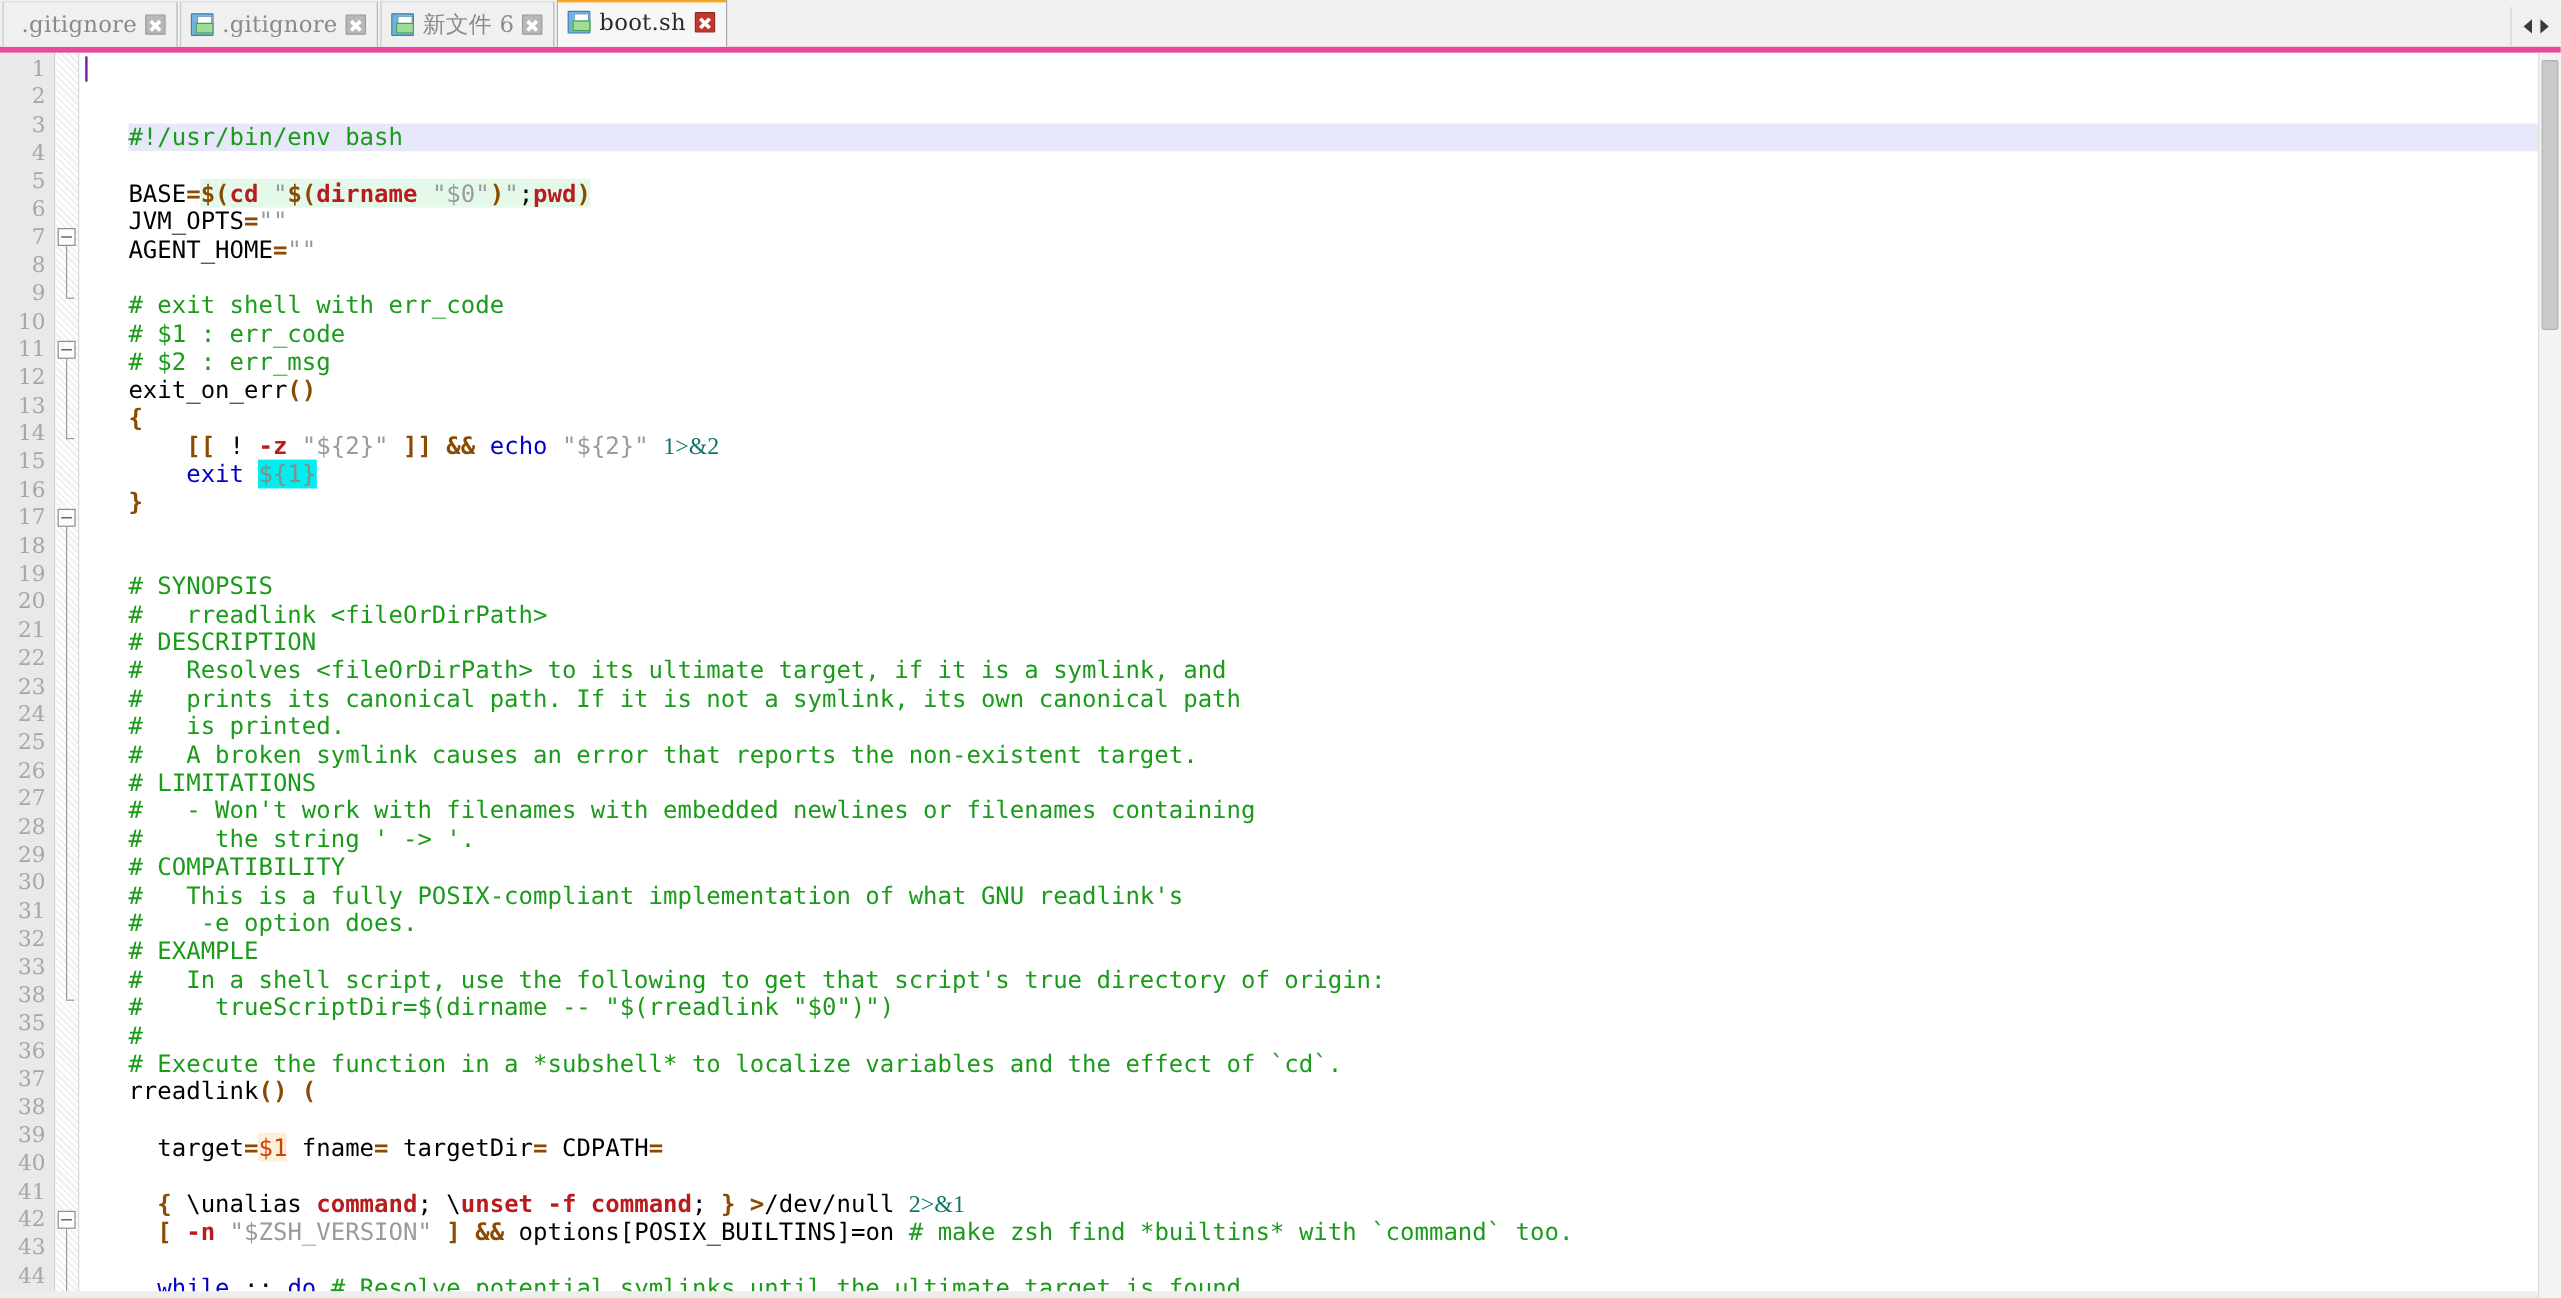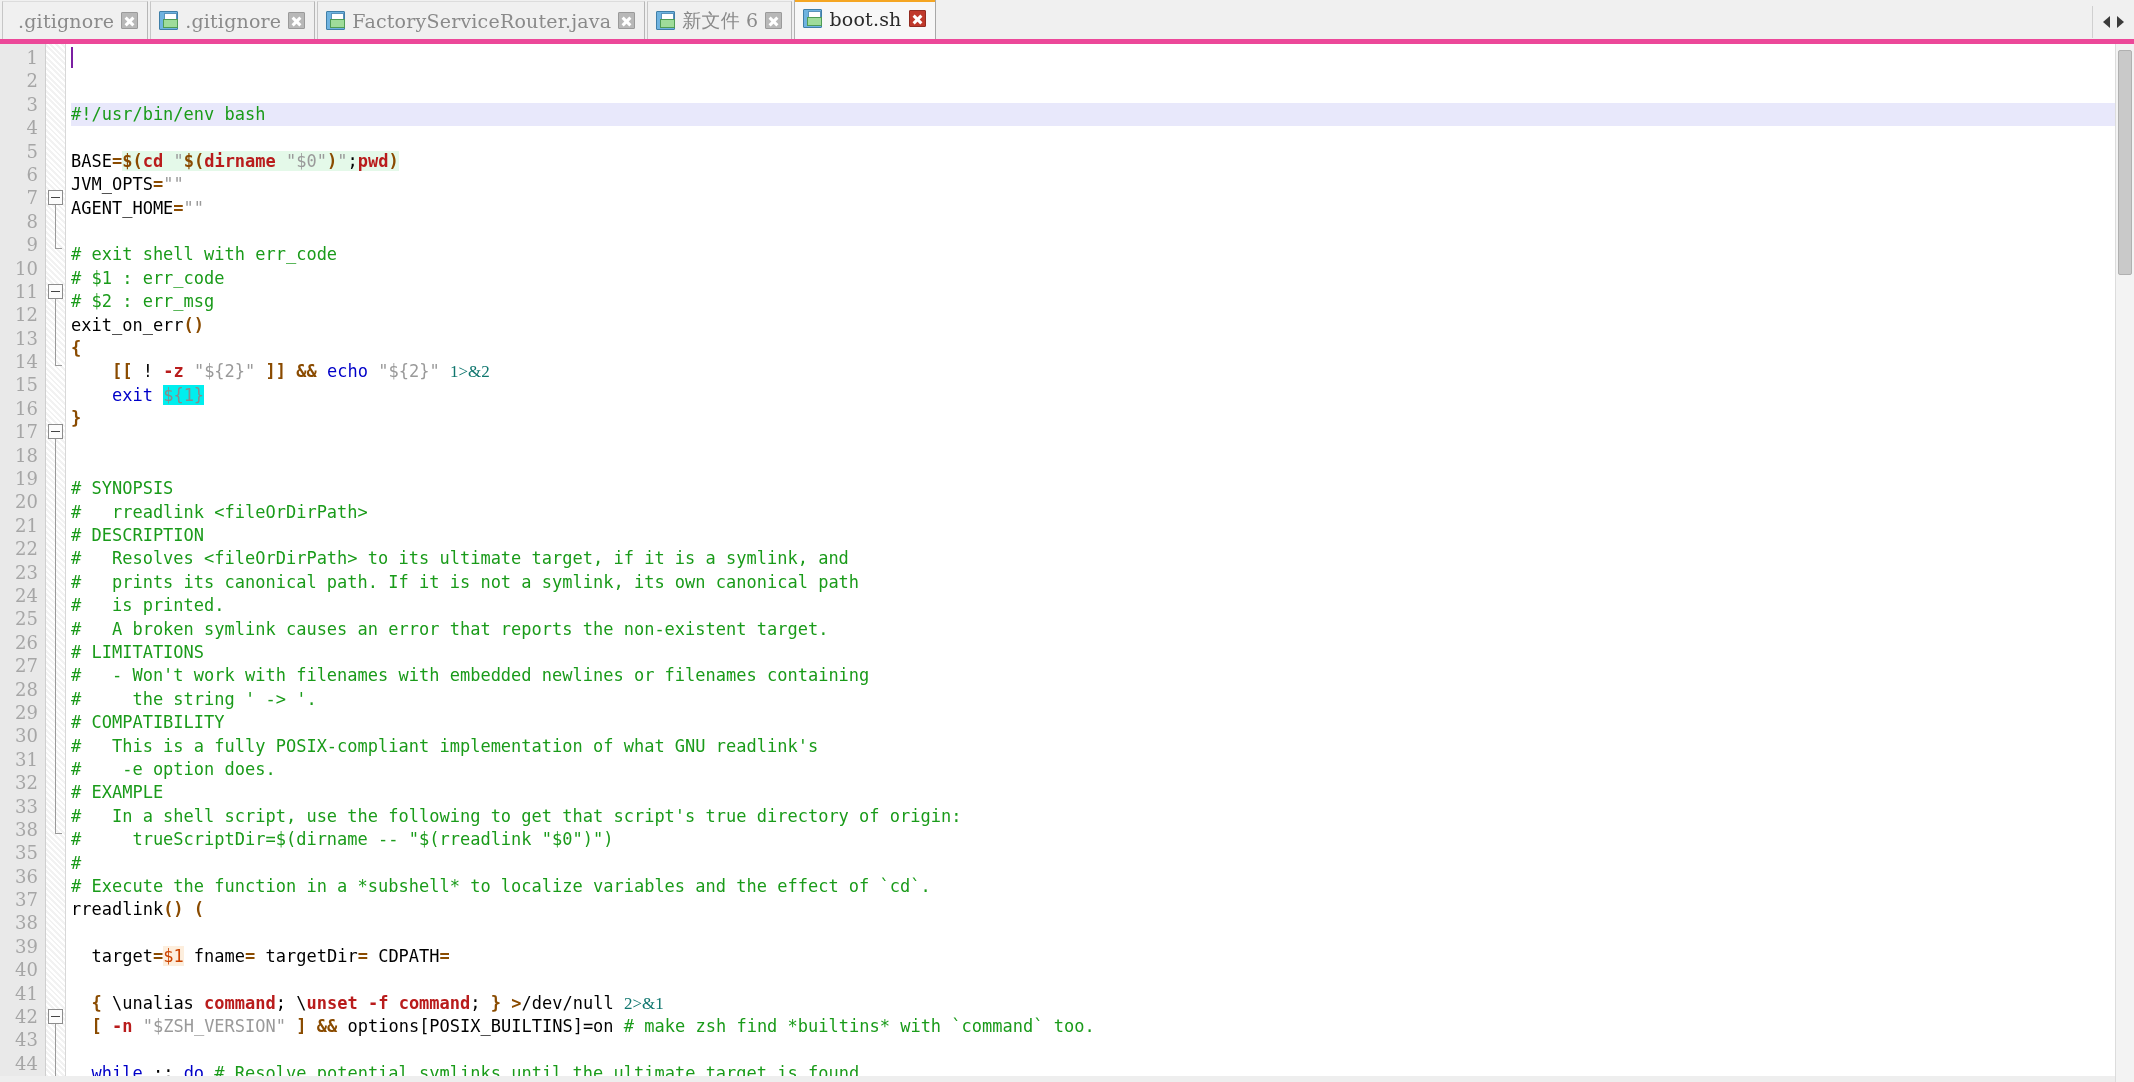--- a/index.html
+++ b/index.html
@@ -182,23 +182,24 @@
     flex: 1 1 auto;
     padding-top: 2px;
     padding-left: 5px;
     overflow: hidden;
     white-space: pre;
   }
   .row {
     height: 23.4px;
     line-height: 23.4px;
     font-family: "DejaVu Sans Mono", "Liberation Mono", monospace;
-    font-size: 17px;
+    font-size: 20px;
     color: #000000;
     white-space: pre;
+    margin-left: 36px;
   }
   .row.cur {
     background: #e8e8fb;
   }
   #caret {
     position: absolute;
     left: 5px; top: 3px;
     width: 2px; height: 21px;
     background: #7b1fa2;
   }
@@ -243,25 +244,20 @@
 <div id="tabbar">
   <div id="tabs-container" style="display:flex;align-items:flex-end;">
       <div class="tab first">
         <span class="floppy"></span>
         <span class="tab-label">.gitignore</span>
         <span class="closebtn"></span>
       </div>
       <div class="tab">
         <span class="floppy"></span>
         <span class="tab-label">.gitignore</span>
-        <span class="closebtn"></span>
-      </div>
-      <div class="tab">
-        <span class="floppy"></span>
-        <span class="tab-label">FactoryServiceRouter.java</span>
         <span class="closebtn"></span>
       </div>
       <div class="tab">
         <span class="floppy"></span>
         <span class="tab-label">新文件 6</span>
         <span class="closebtn"></span>
       </div>
       <div class="tab active">
         <span class="floppy"></span>
         <span class="tab-label">boot.sh</span>

